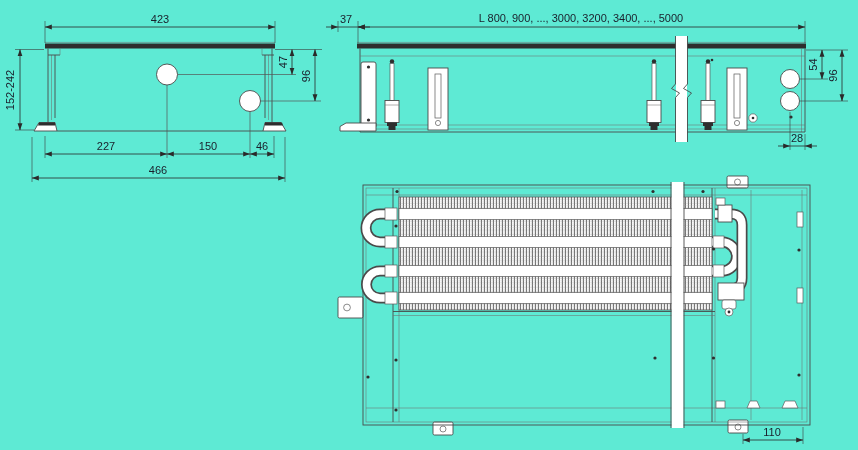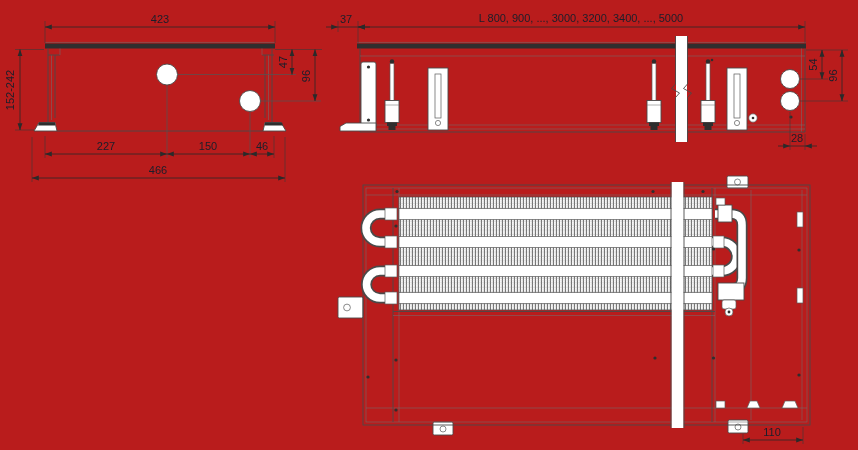--- a/index.html
+++ b/index.html
@@ -1,16 +1,16 @@
 <!DOCTYPE html>
 <html><head>
 <meta charset="utf-8">
 <style>
   html,body{margin:0;padding:0;background:#fff;}
-  .stage{width:858px;height:450px;position:relative;background:#b91c1c;overflow:hidden;
+  .stage{width:858px;height:450px;position:relative;background:#5eead4;overflow:hidden;
          font-family:"Liberation Sans",sans-serif;text-align:right;}
   svg{display:block;}
   .ln{stroke:#4a4a4a;stroke-width:0.9;fill:none;}
   .thin{stroke:#6f6f6f;stroke-width:0.55;fill:none;}
   .wf{fill:#fff;stroke:#4a4a4a;stroke-width:0.9;}
   .wft{fill:#fff;stroke:#5a5a5a;stroke-width:0.7;}
   .dark{fill:#2e2e2e;stroke:none;}
   .dim{stroke:#2a2a2a;stroke-width:0.8;fill:none;}
   .ext{stroke:#3a3a3a;stroke-width:0.6;fill:none;}
   .ldr{stroke:#555;stroke-width:0.7;fill:none;}

